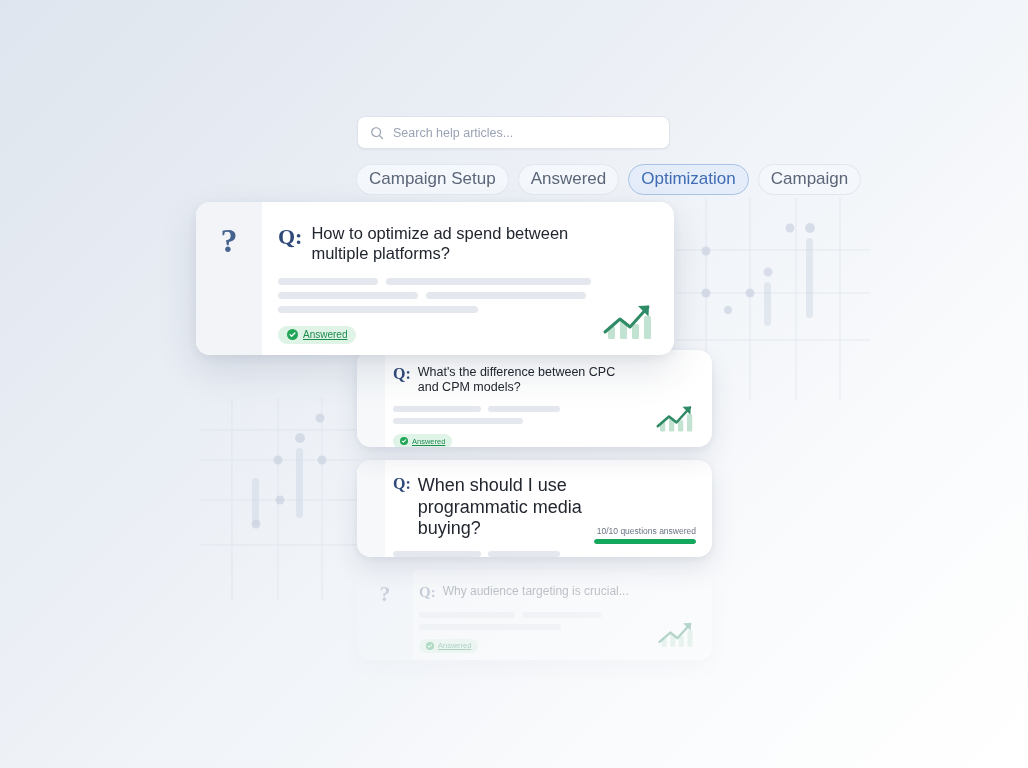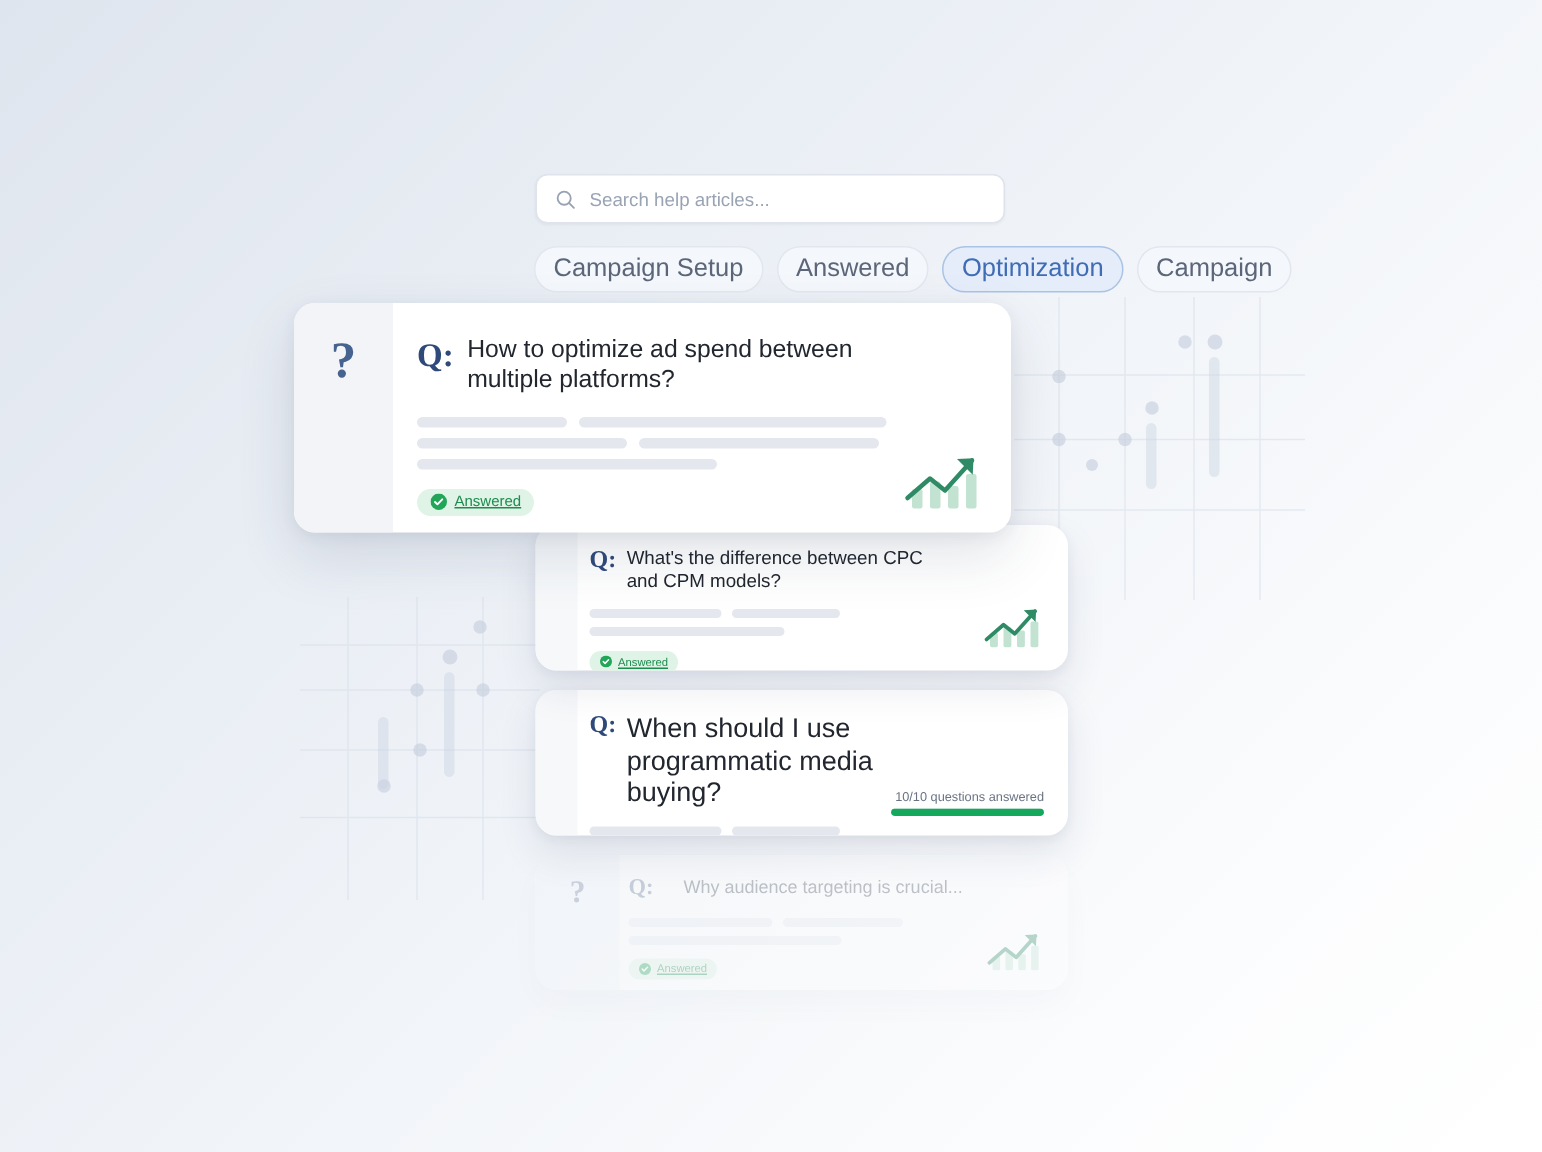--- a/index.html
+++ b/index.html
@@ -219,21 +219,21 @@
     left: 357px; top: 570px;
     width: 355px; height: 90px;
     opacity: .33;
     box-shadow: 0 10px 22px rgba(36,53,86,.07);
     z-index: 10;
   }
   #card-fourth .card-gutter { width: 56px; padding-top: 14px; background: #f4f6f9; }
   #card-fourth .qmark { font-size: 21px; color: #7d8ba4; }
   #card-fourth .card-body { padding: 14px 18px 0 6px; }
   #card-fourth .qprefix { font-size: 15px; margin-right: 7px; color: #6f7f9c; }
-  #card-fourth .qtitle { font-size: 12px; color: #4a5260; max-width: 230px; margin-left: 13px; }
+  #card-fourth .qtitle { font-size: 12px; color: #4a5260; max-width: 230px; }
   #card-fourth .skeletons { margin-top: 10px; gap: 6px; }
   #card-fourth .sbar { height: 6px; background: #e8eaf0; }
   #card-fourth .badge { margin-top: 9px; font-size: 7.5px; padding: 2.5px 7px 3px; }
   #card-fourth .badge-check { margin-right: 4px; }
   #card-fourth .trend { right: 16px; bottom: 10px; }
 </style>
 </head>
 <body>
 
 <svg id="bg-decor" width="1028" height="768" viewBox="0 0 1028 768">

